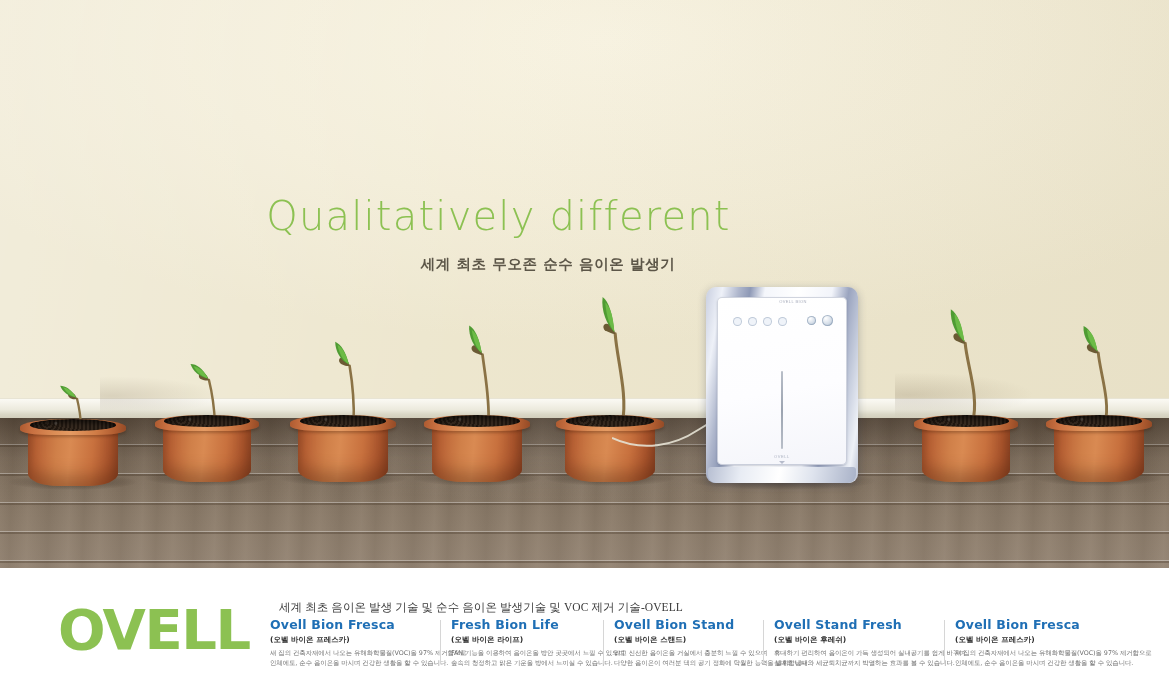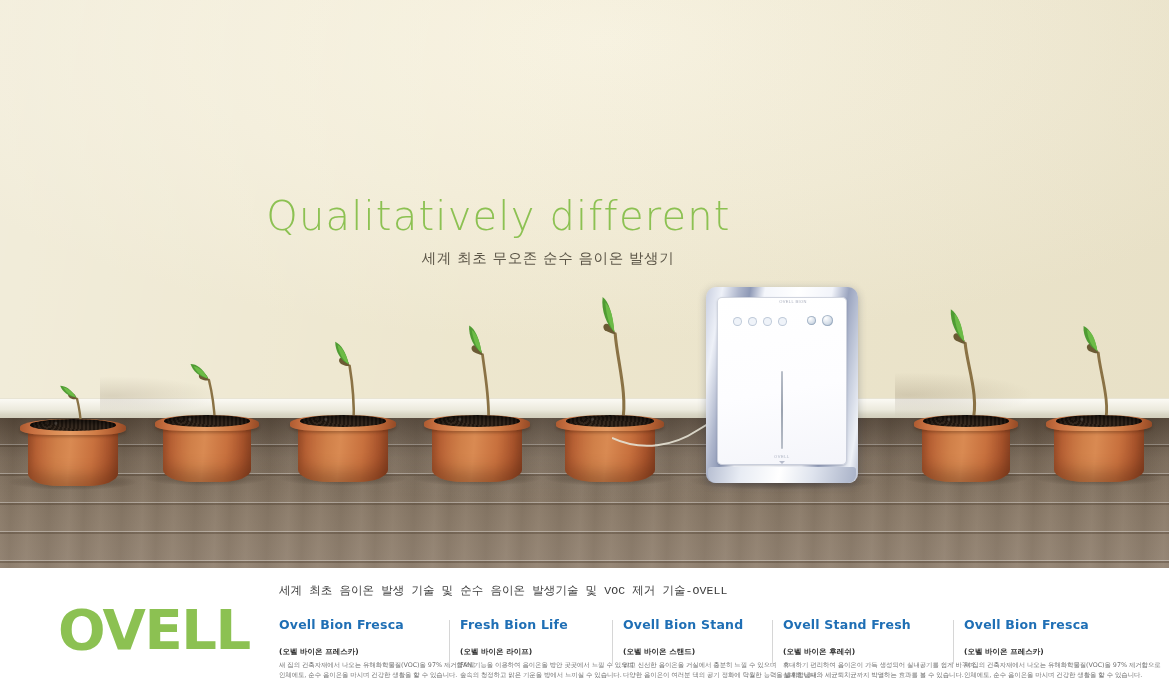--- a/index.html
+++ b/index.html
@@ -311,24 +311,24 @@
   .headline-en {
     font-family: "DejaVu Sans", sans-serif;
     font-size: 40px;
     font-weight: 300;
     letter-spacing: 1.2px;
     color: #8cc152;
     line-height: 1;
     padding-right: 172px;
   }
   .headline-ko {
-    margin-top: 13px;
+    margin-top: 19px;
     font-family: "DejaVu Sans", sans-serif;
     font-size: 14.5px;
-    font-weight: 400;
+    font-weight: 700;
     letter-spacing: 0.6px;
     color: #5c5648;
     padding-right: 73px;
   }
 
   
   .footer {
     position: absolute;
     left: 0;
     top: 568px;
@@ -343,30 +343,30 @@
     font-family: "DejaVu Sans", sans-serif;
     font-size: 56px;
     font-weight: 700;
     letter-spacing: -1.5px;
     color: #8cc152;
     line-height: 1;
   }
   .footer-tagline {
     position: absolute;
     left: 279px;
-    top: 15px;
-    font-family: Liberation Mono, monospace;
+    top: 32px;
+    font-family: Liberation Serif, serif;
     font-size: 11.5px;
     color: #3b3b3b;
     letter-spacing: 0.1px;
     white-space: nowrap;
   }
   .products {
     position: absolute;
-    left: 279px;
+    left: 270px;
     top: 50px;
     width: 880px;
     display: flex;
   }
   .product {
     position: relative;
     padding-right: 10px;
     box-sizing: border-box;
   }
   .product + .product { padding-left: 11px; }
@@ -382,21 +382,21 @@
   .p-title {
     font-family: "DejaVu Sans", sans-serif;
     font-size: 12.5px;
     font-weight: 700;
     color: #1f6fb5;
     letter-spacing: 0.2px;
     line-height: 1.1;
     white-space: nowrap;
   }
   .p-sub {
-    margin-top: 15px;
+    margin-top: 3px;
     font-family: "DejaVu Sans", sans-serif;
     font-size: 7.5px;
     font-weight: 700;
     color: #2d2d2d;
     white-space: nowrap;
   }
   .p-desc {
     margin-top: 4px;
     font-family: "DejaVu Sans", sans-serif;
     font-size: 6.4px;

